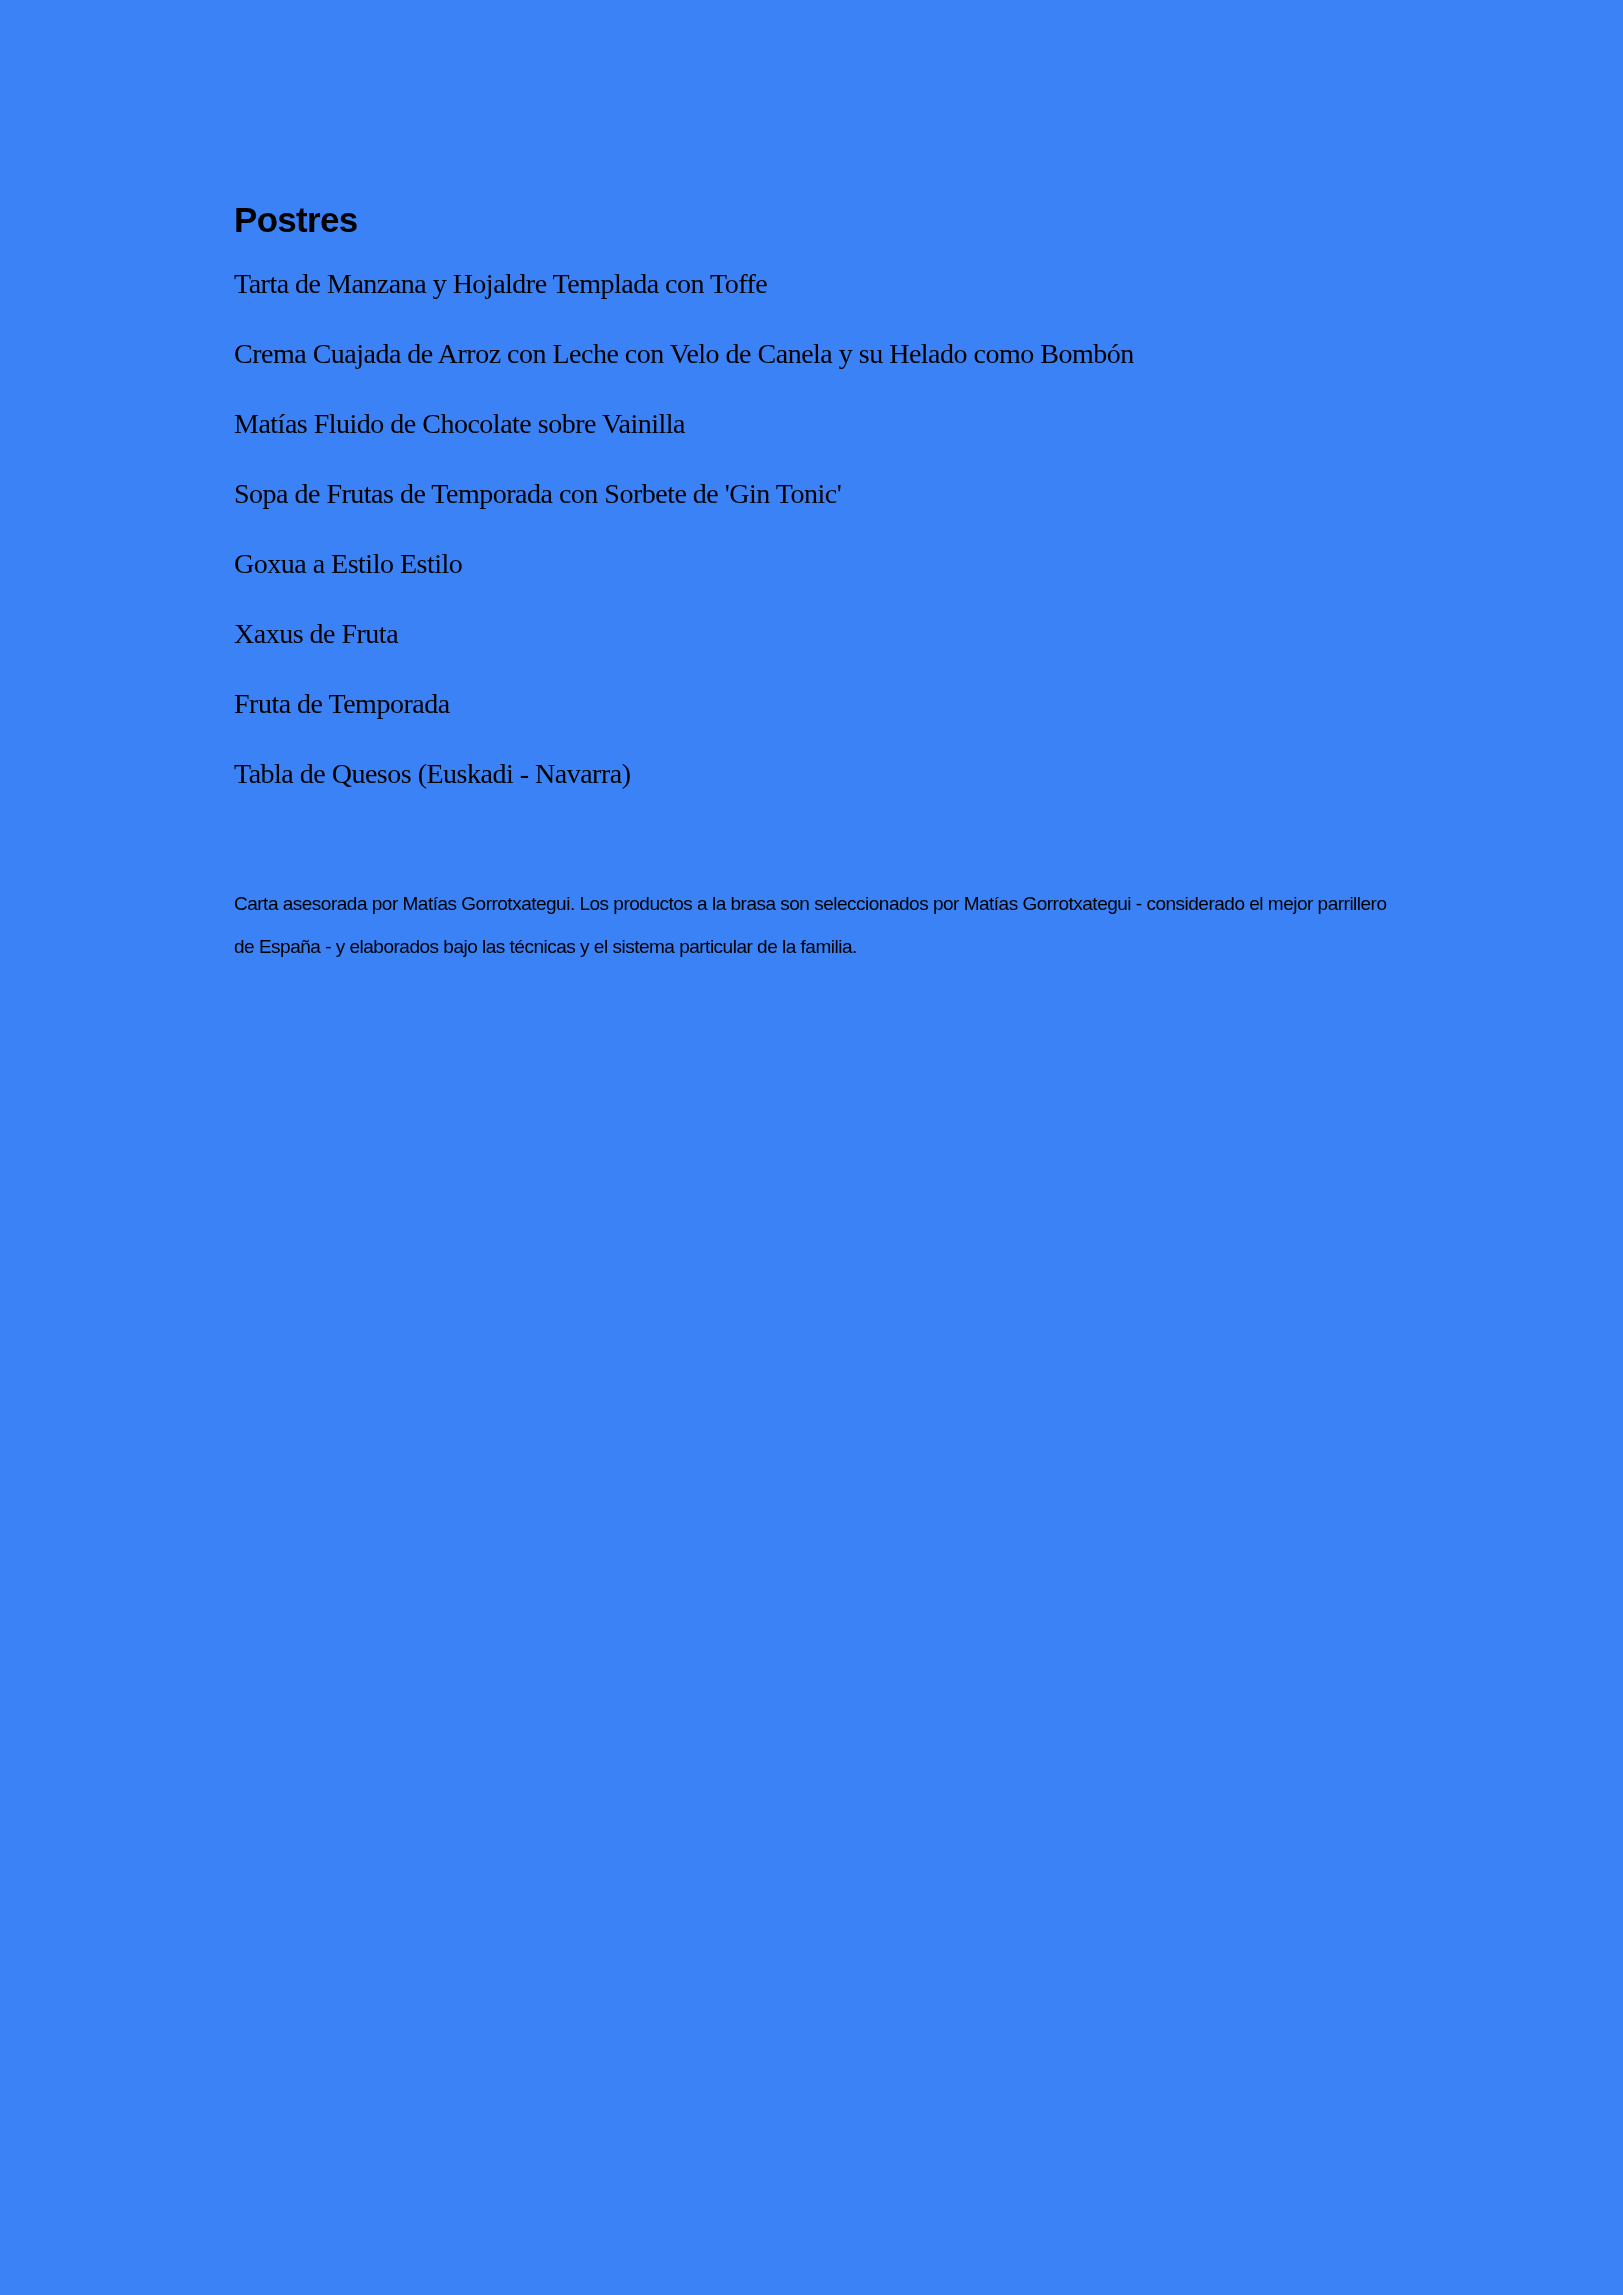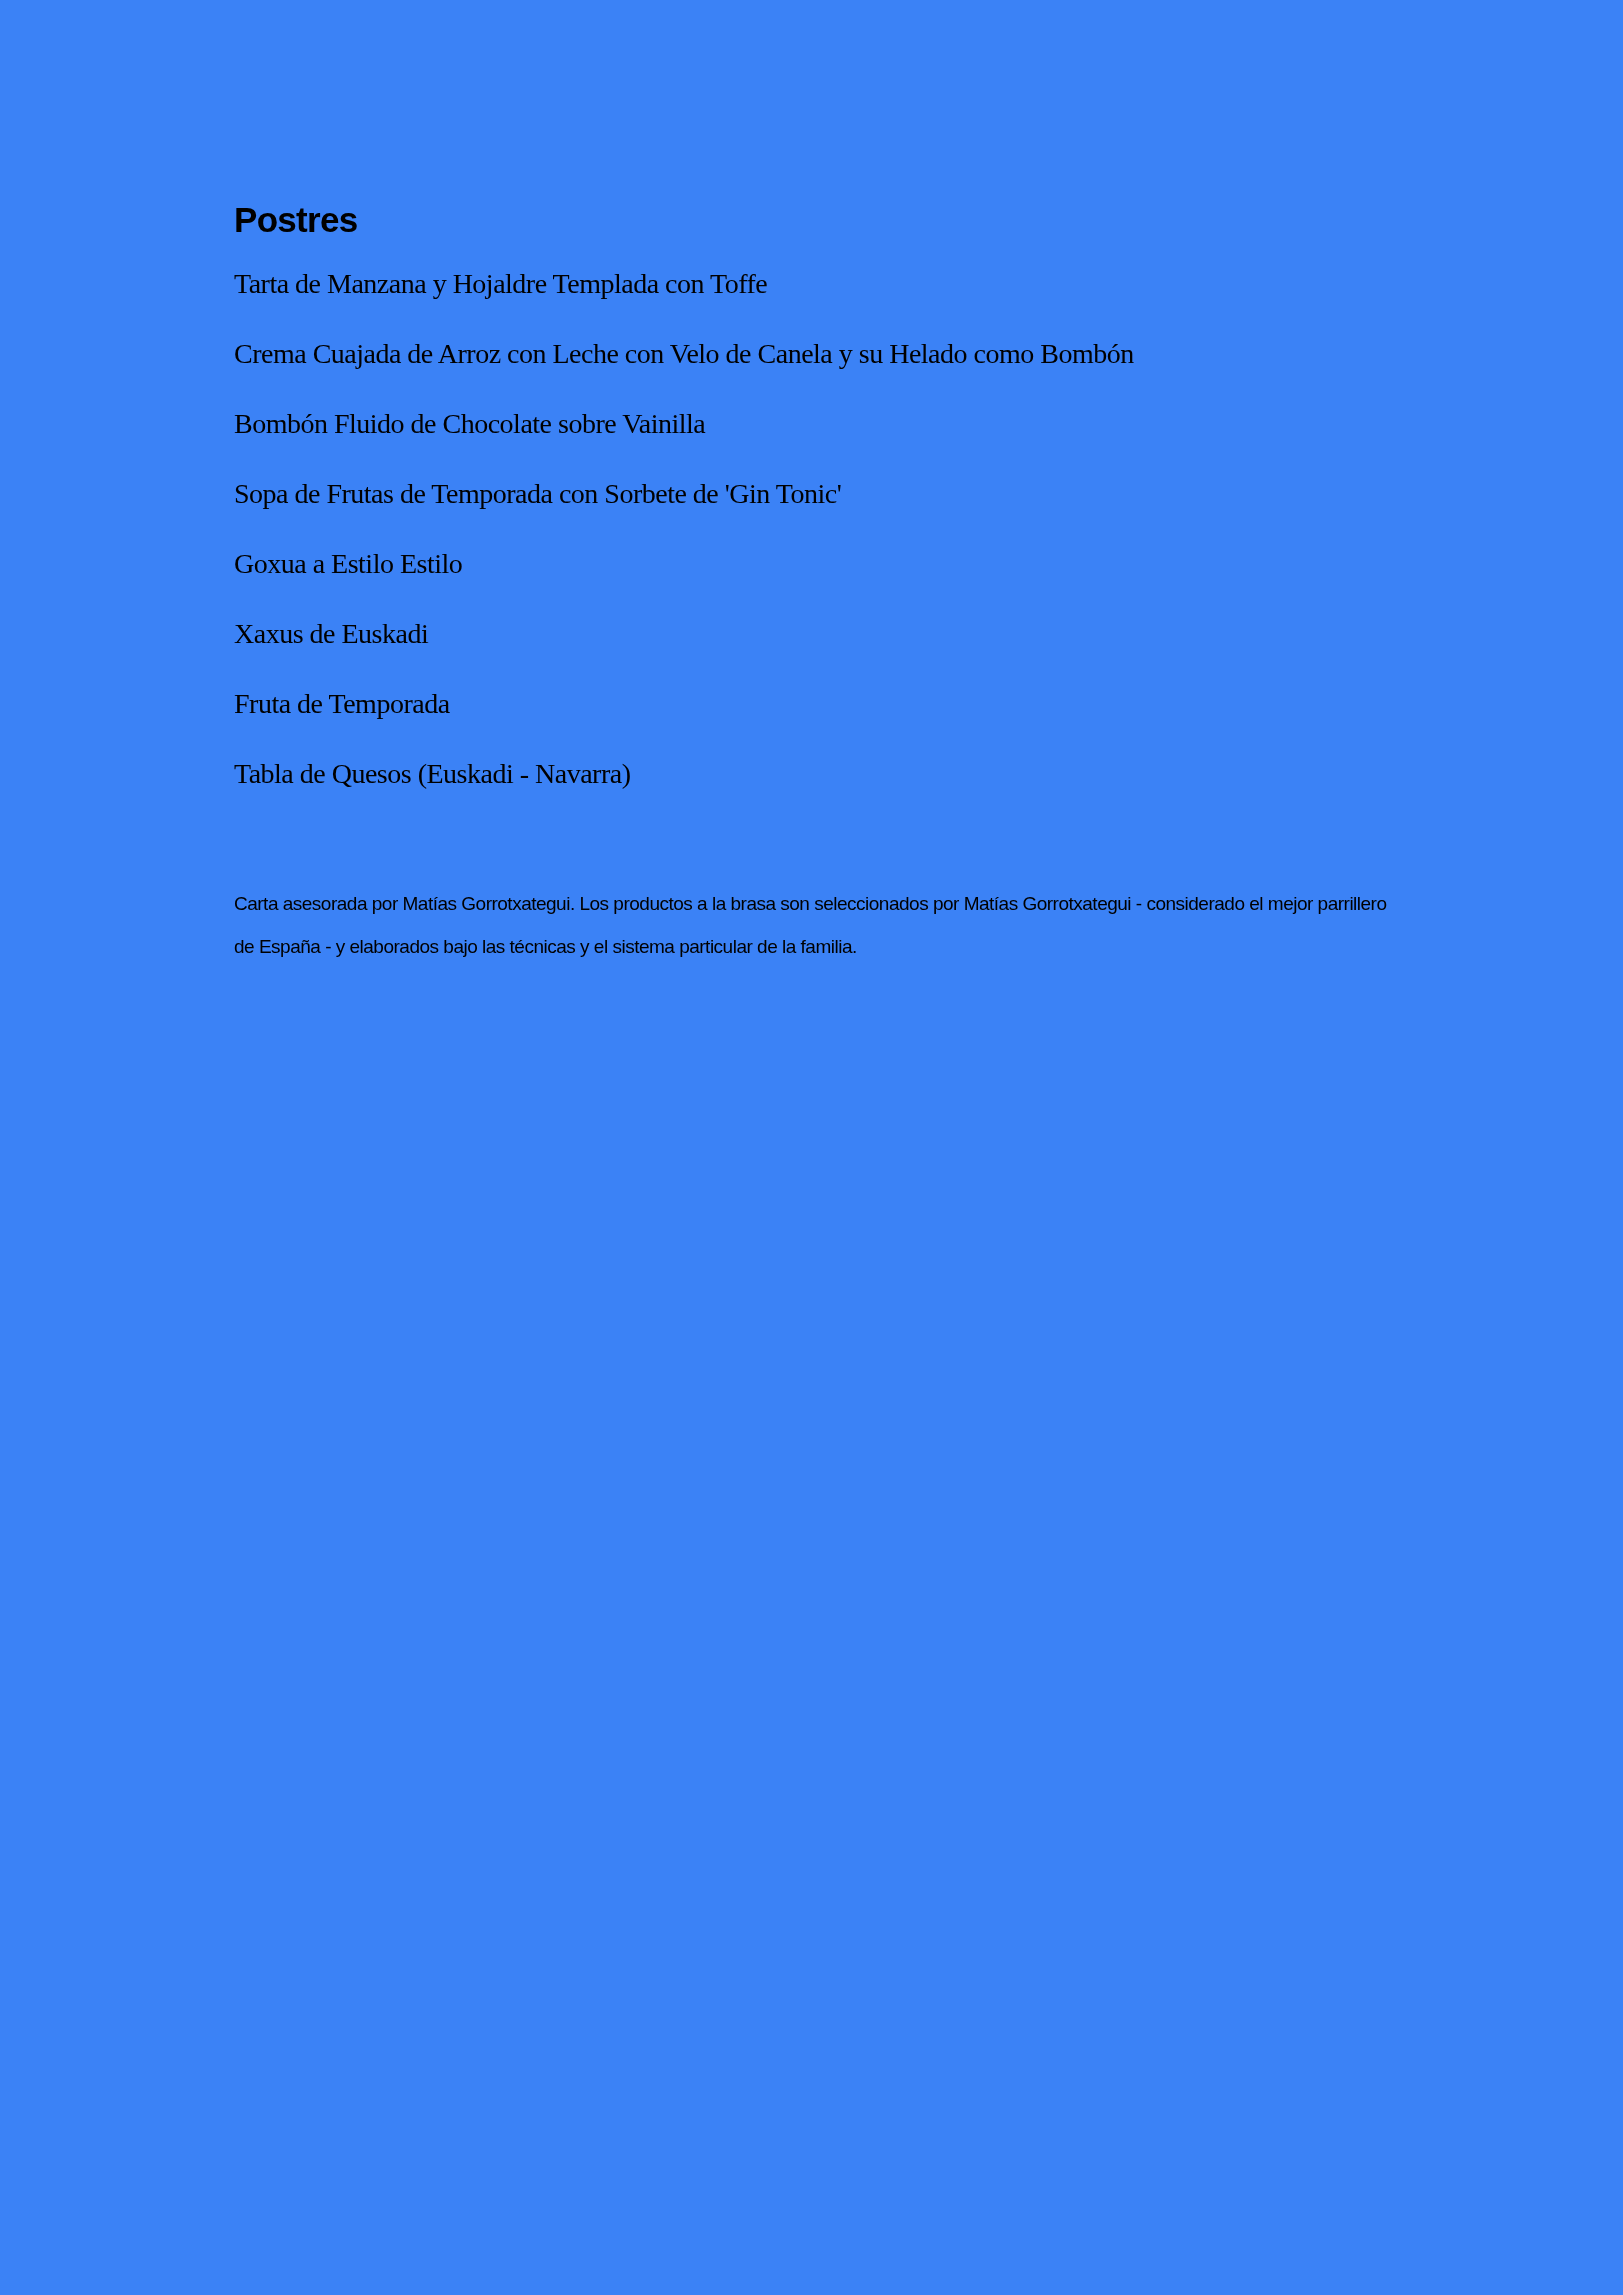--- a/index.html
+++ b/index.html
@@ -59,23 +59,23 @@
   </style>
 </head>
 <body>
 
 <div class="page">
   <div class="content">
     <h1 class="heading">Postres</h1>
     <ul class="item-list">
       <li class="item">Tarta de Manzana y Hojaldre Templada con Toffe</li>
       <li class="item">Crema Cuajada de Arroz con Leche con Velo de Canela y su Helado como Bombón</li>
-      <li class="item">Bombón Fluido de Chocolate sobre Vainilla</li>
+      <li class="item">Matías Fluido de Chocolate sobre Vainilla</li>
       <li class="item">Sopa de Frutas de Temporada con Sorbete de 'Gin Tonic'</li>
       <li class="item">Goxua a Estilo Estilo</li>
-      <li class="item">Xaxus de Euskadi</li>
+      <li class="item">Xaxus de Fruta</li>
       <li class="item">Fruta de Temporada</li>
       <li class="item">Tabla de Quesos (Euskadi - Navarra)</li>
     </ul>
     <p class="note">Carta asesorada por Matías Gorrotxategui. Los productos a la brasa son seleccionados por Matías Gorrotxategui - considerado el mejor parrillero de España - y elaborados bajo las técnicas y el sistema particular de la familia.</p>
   </div>
 </div>
 
 
 </body></html>

